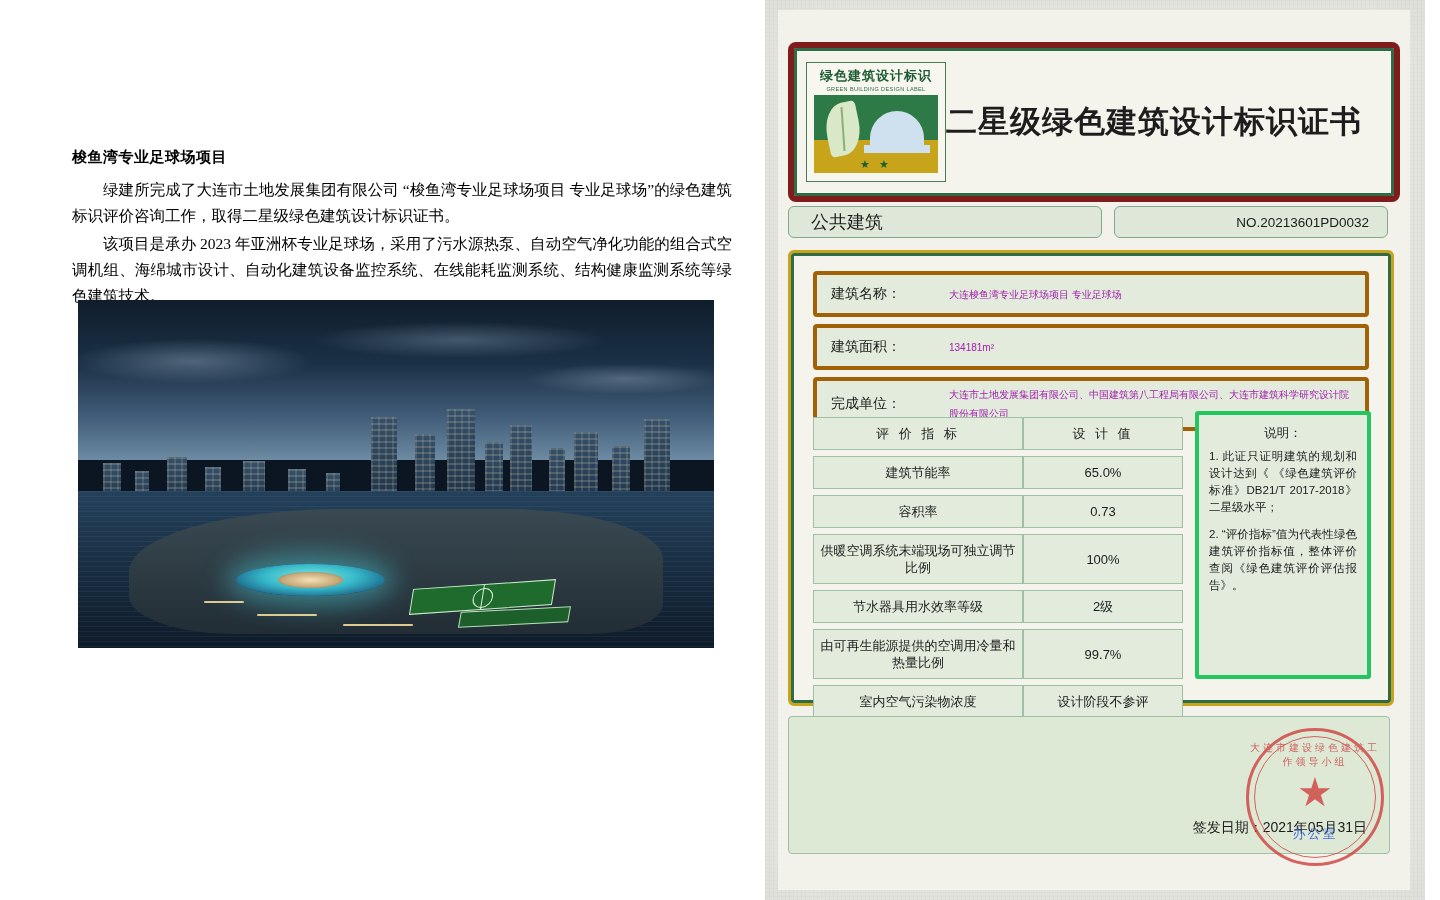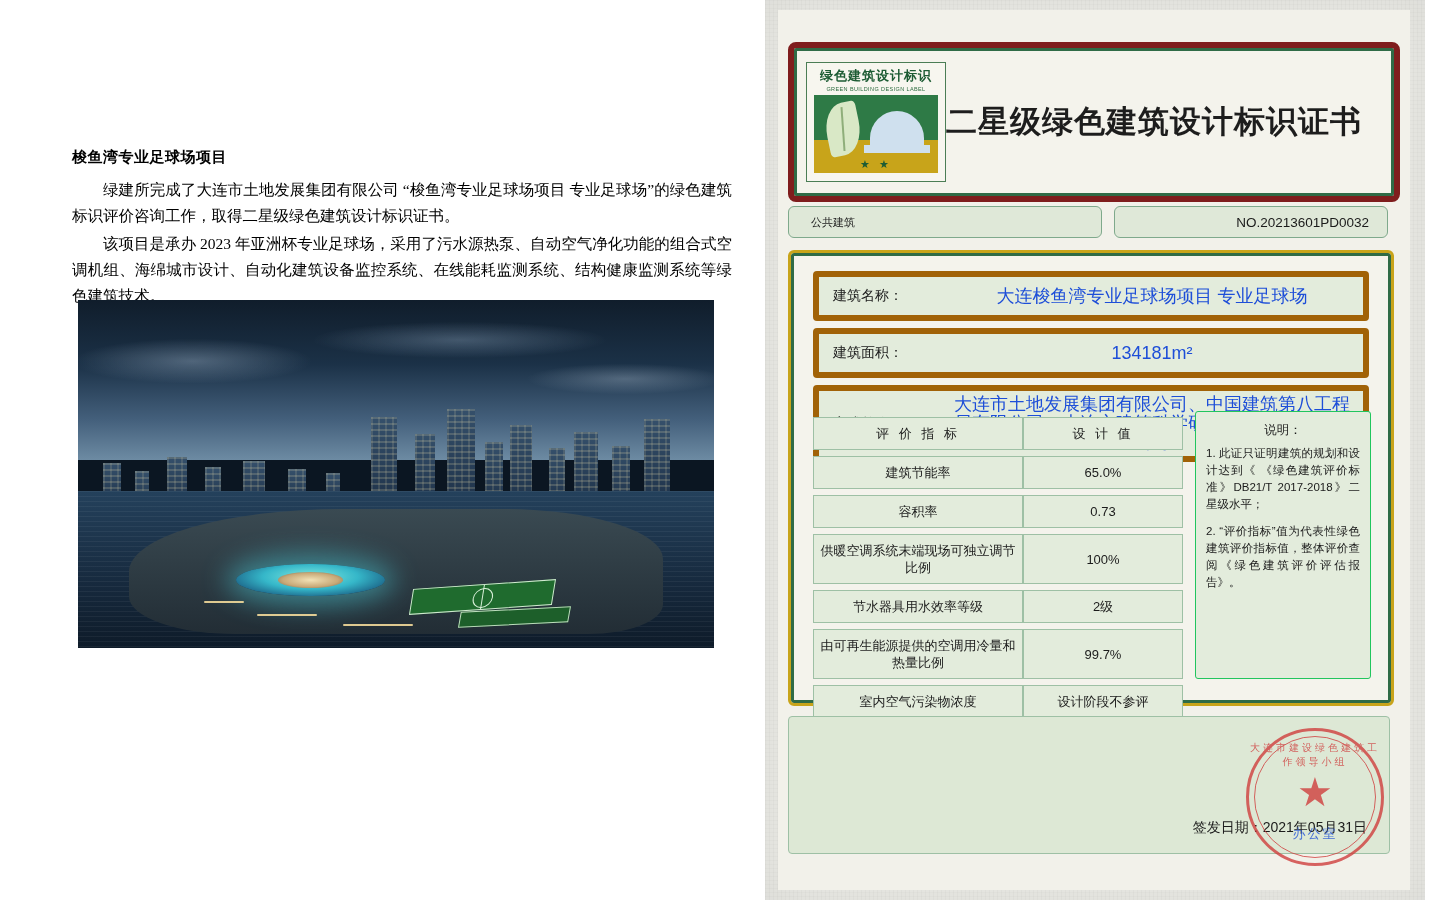--- a/index.html
+++ b/index.html
@@ -202,51 +202,51 @@
     font-size: 16.5px; color:#1d1d1d; letter-spacing: .6px; margin-top: 6px;
   }
 
   .pill-row {
     position:absolute; left:10px; top:196px; width:600px; display:flex; gap:12px;
   }
   .pill {
     height: 30px; border:1px solid #7fa98c; border-radius: 6px;
     background: #dfe8d8; display:flex; align-items:center;
   }
-  .pill-left { flex: 0 0 290px; padding-left: 22px; font-size:11px; color:#1b1b1b; }
+  .pill-left { flex: 0 0 290px; padding-left: 22px; font-size:18px; color:#1b1b1b; }
   .pill-right { flex: 1; justify-content:flex-end; padding-right: 18px; font-size: 13.5px; color:#1b1b1b; }
 
   .main-frame {
     position:absolute; left:10px; top:240px; width:600px; height:450px;
     border: 3px solid #c8a41a;
     box-shadow: inset 0 0 0 3px #2f6b46;
     border-radius: 6px;
     background:#f4f3ec;
   }
   .info-list { position:absolute; left: 22px; top: 18px; width: 556px; }
   .info-row {
     display:flex; align-items:center;
-    border:6px solid #a16207; background:#e3ecdc;
+    border:4px solid #a16207; background:#e3ecdc;
     border-radius:4px; margin-bottom:7px; min-height:30px; padding: 4px 0;
   }
   .info-label { flex:0 0 118px; padding-left:14px; font-size:14px; color:#1b1b1b; }
-  .info-value { flex:1; font-size:18px; color:#1d4ed8; padding-right:10px; line-height:19px;text-align:center; }
+  .info-value { flex:1; font-size:10px; color:#a21caf; padding-right:10px; line-height:19px; }
 
   .table-wrap { position:absolute; left:22px; top:158px; width:370px; }
   .tbl { width:100%; border-collapse: separate; border-spacing: 0 6px; }
   .tbl th, .tbl td {
     border:1px solid #9ec0a5; background:#e3ecdc; font-weight:normal;
     font-size:13px; color:#1b1b1b; text-align:center; padding:7px 4px; line-height:17px;
   }
   .tbl th:first-child, .tbl td:first-child { width: 200px; }
   .tbl th { letter-spacing: 3px; }
 
   .notes {
     position:absolute; left: 404px; top: 158px; width: 176px; height: 268px;
-    border:1px solid #22c55e; background:#e3ecdc; border-radius:3px;
+    border:4px solid #22c55e; background:#e3ecdc; border-radius:3px;
     padding: 10px 10px; box-sizing: border-box;
   }
   .notes-title { font-size:12.5px; color:#1b1b1b; margin-bottom:6px; text-align:center;}
   .notes p { font-size:11.5px; color:#1b1b1b; line-height:17px; margin:0 0 10px 0; text-align: justify;}
 
   .footer-frame {
     position:absolute; left:10px; top:706px; width:600px; height:136px;
     border:1px solid #9ec0a5; background:#dde8d5; border-radius:4px;
   }
   .issue-date {

